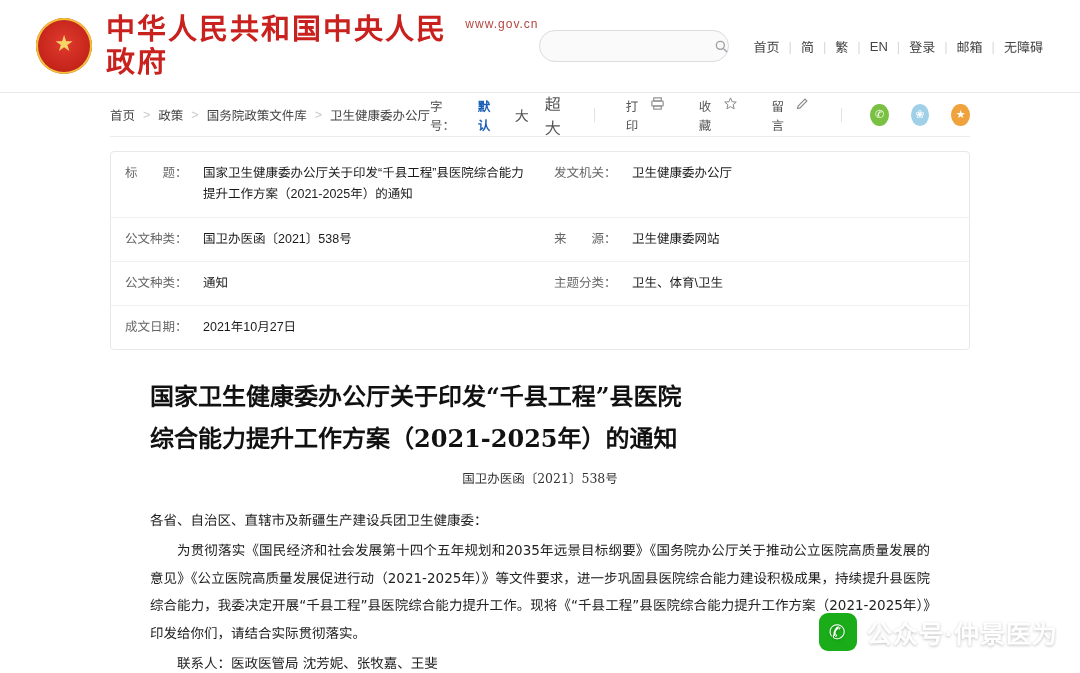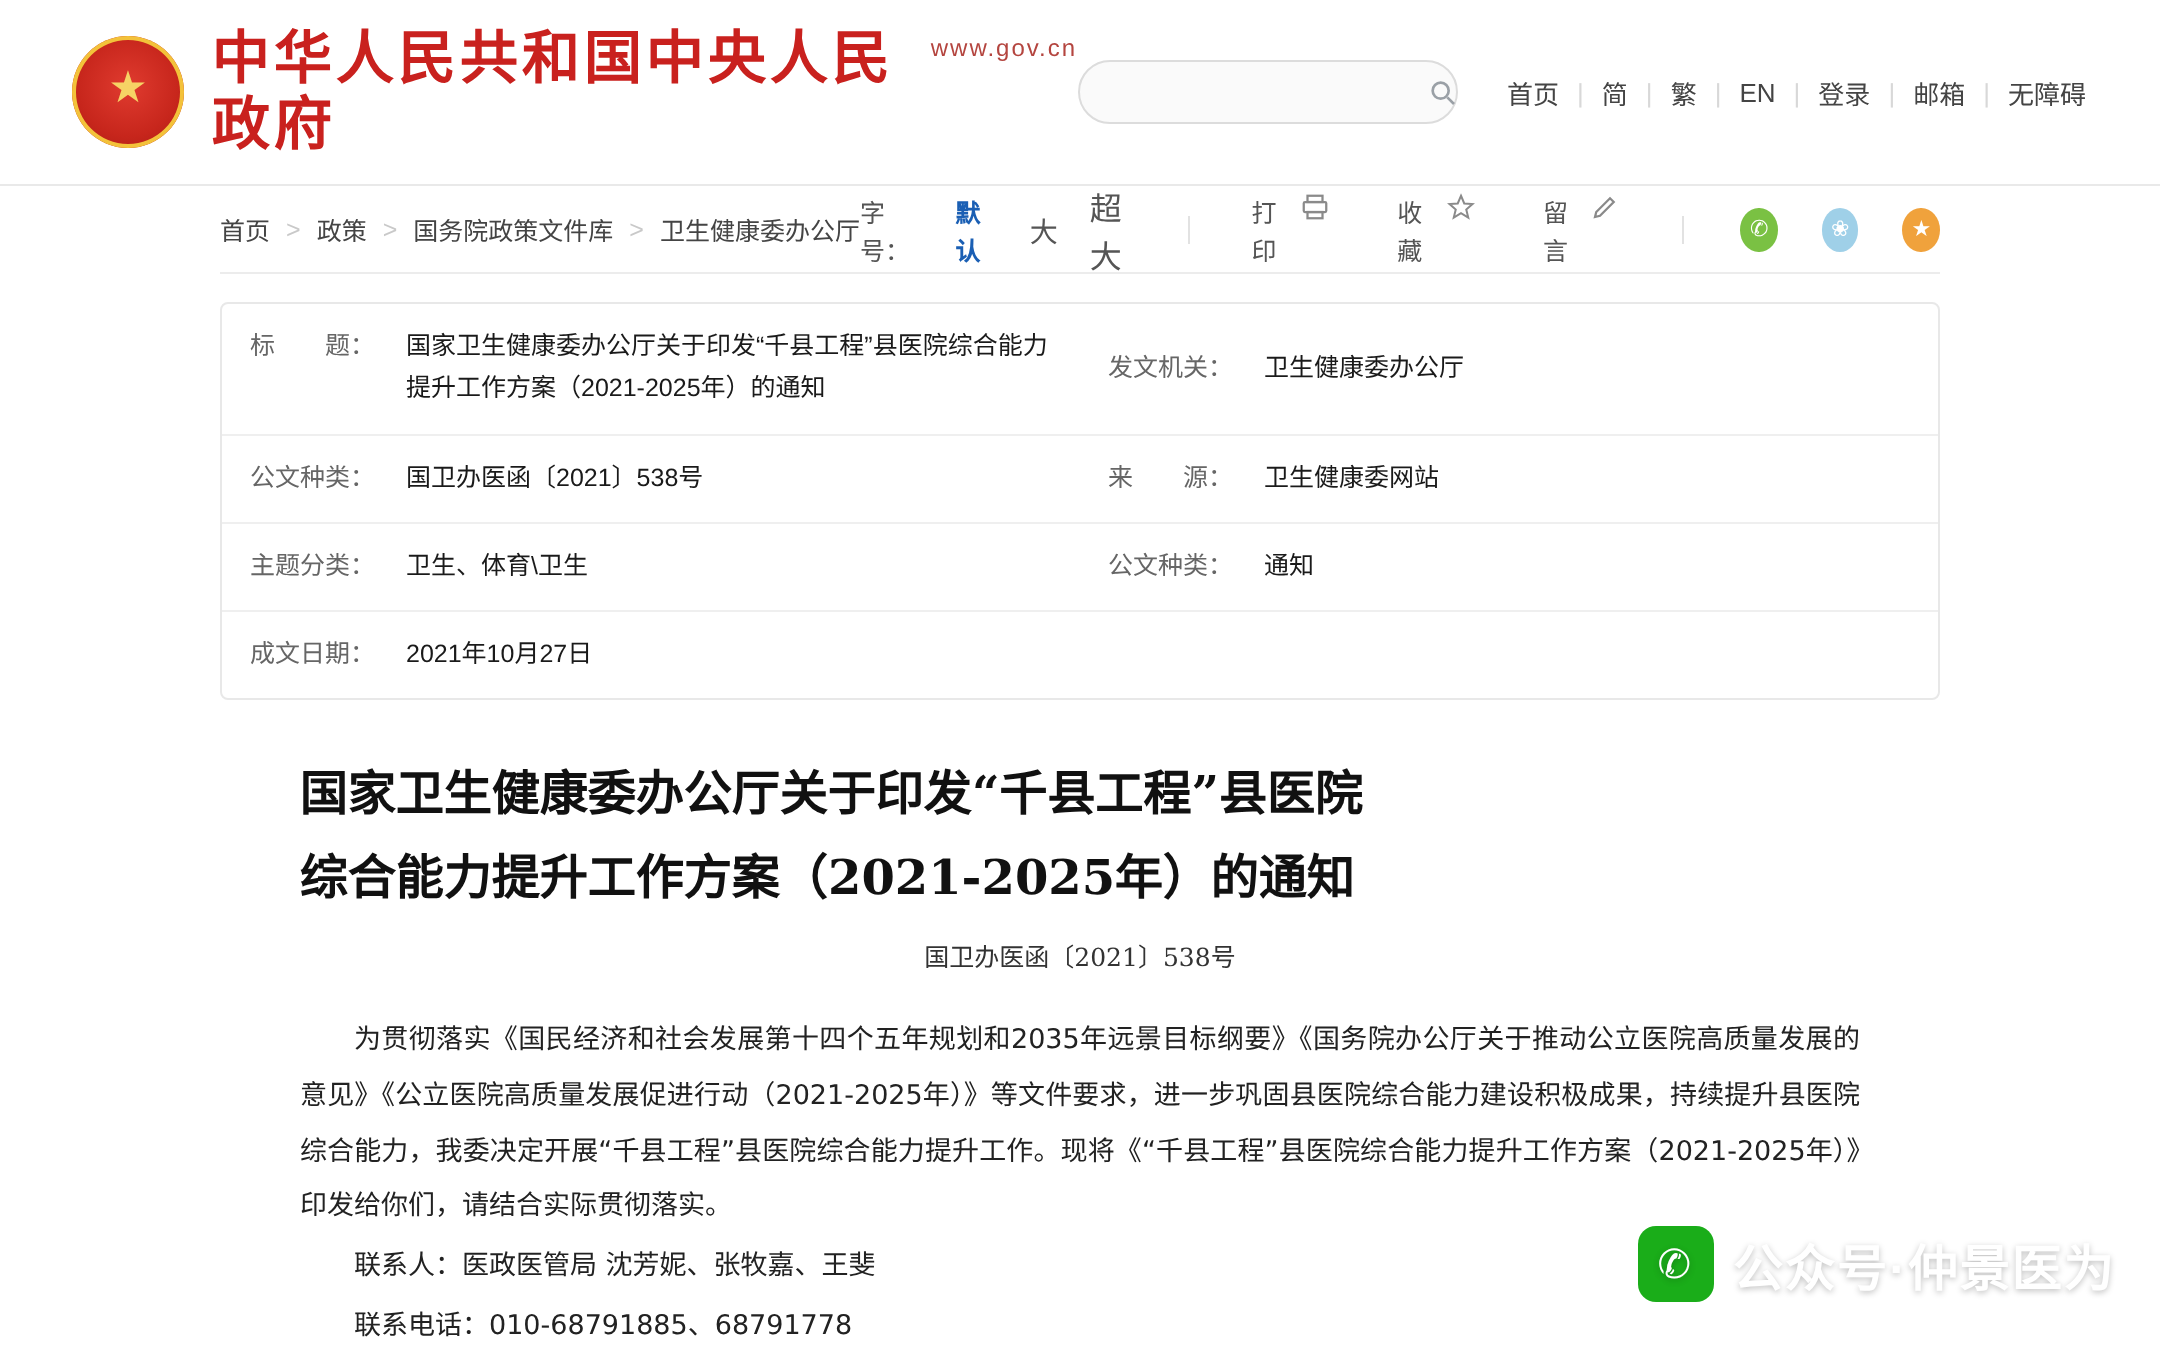--- a/index.html
+++ b/index.html
@@ -154,21 +154,20 @@
   .meta {
     margin-top: 14px;
     border: 1px solid #e8e8e8;
     border-radius: 4px;
     font-size: 12.5px;
     color: #333;
   }
   .meta .row {
     display: flex;
     border-bottom: 1px solid #efefef;
-    align-items: center;
   }
   .meta .row:last-child { border-bottom: 0; }
   .meta .cell {
     display: flex;
     padding: 11px 14px;
     line-height: 1.7;
   }
   .meta .cell.half { width: 50%; }
   .meta .cell.full { width: 100%; }
   .meta .k {
@@ -340,44 +339,45 @@
           <span class="k">公文种类：</span>
           <span class="v">国卫办医函〔2021〕538号</span>
         </div>
         <div class="cell half">
           <span class="k">来　　源：</span>
           <span class="v">卫生健康委网站</span>
         </div>
       </div>
       <div class="row">
         <div class="cell half">
+          <span class="k">公文种类：</span>
+          <span class="v">通知</span>
+        </div>
+        <div class="cell half">
           <span class="k">主题分类：</span>
           <span class="v">卫生、体育\卫生</span>
-        </div>
-        <div class="cell half">
-          <span class="k">公文种类：</span>
-          <span class="v">通知</span>
         </div>
       </div>
       <div class="row">
         <div class="cell full">
           <span class="k">成文日期：</span>
           <span class="v">2021年10月27日</span>
         </div>
       </div>
     </div>
 
     <div class="article">
       <div class="doc-title">
         <div>国家卫生健康委办公厅关于印发“千县工程”县医院</div>
         <div>综合能力提升工作方案（2021-2025年）的通知</div>
       </div>
       <div class="doc-number">国卫办医函〔2021〕538号</div>
 
       <div class="body-text">
+        <p>各省、自治区、直辖市及新疆生产建设兵团卫生健康委：</p>
         <p class="indent">为贯彻落实《国民经济和社会发展第十四个五年规划和2035年远景目标纲要》《国务院办公厅关于推动公立医院高质量发展的意见》《公立医院高质量发展促进行动（2021-2025年）》等文件要求，进一步巩固县医院综合能力建设积极成果，持续提升县医院综合能力，我委决定开展“千县工程”县医院综合能力提升工作。现将《“千县工程”县医院综合能力提升工作方案（2021-2025年）》印发给你们，请结合实际贯彻落实。</p>
         <p class="indent">联系人：医政医管局 沈芳妮、张牧嘉、王斐</p>
         <p class="indent">联系电话：010-68791885、68791778</p>
       </div>
 
     </div>
 
   </div>
 
   <div class="watermark">

